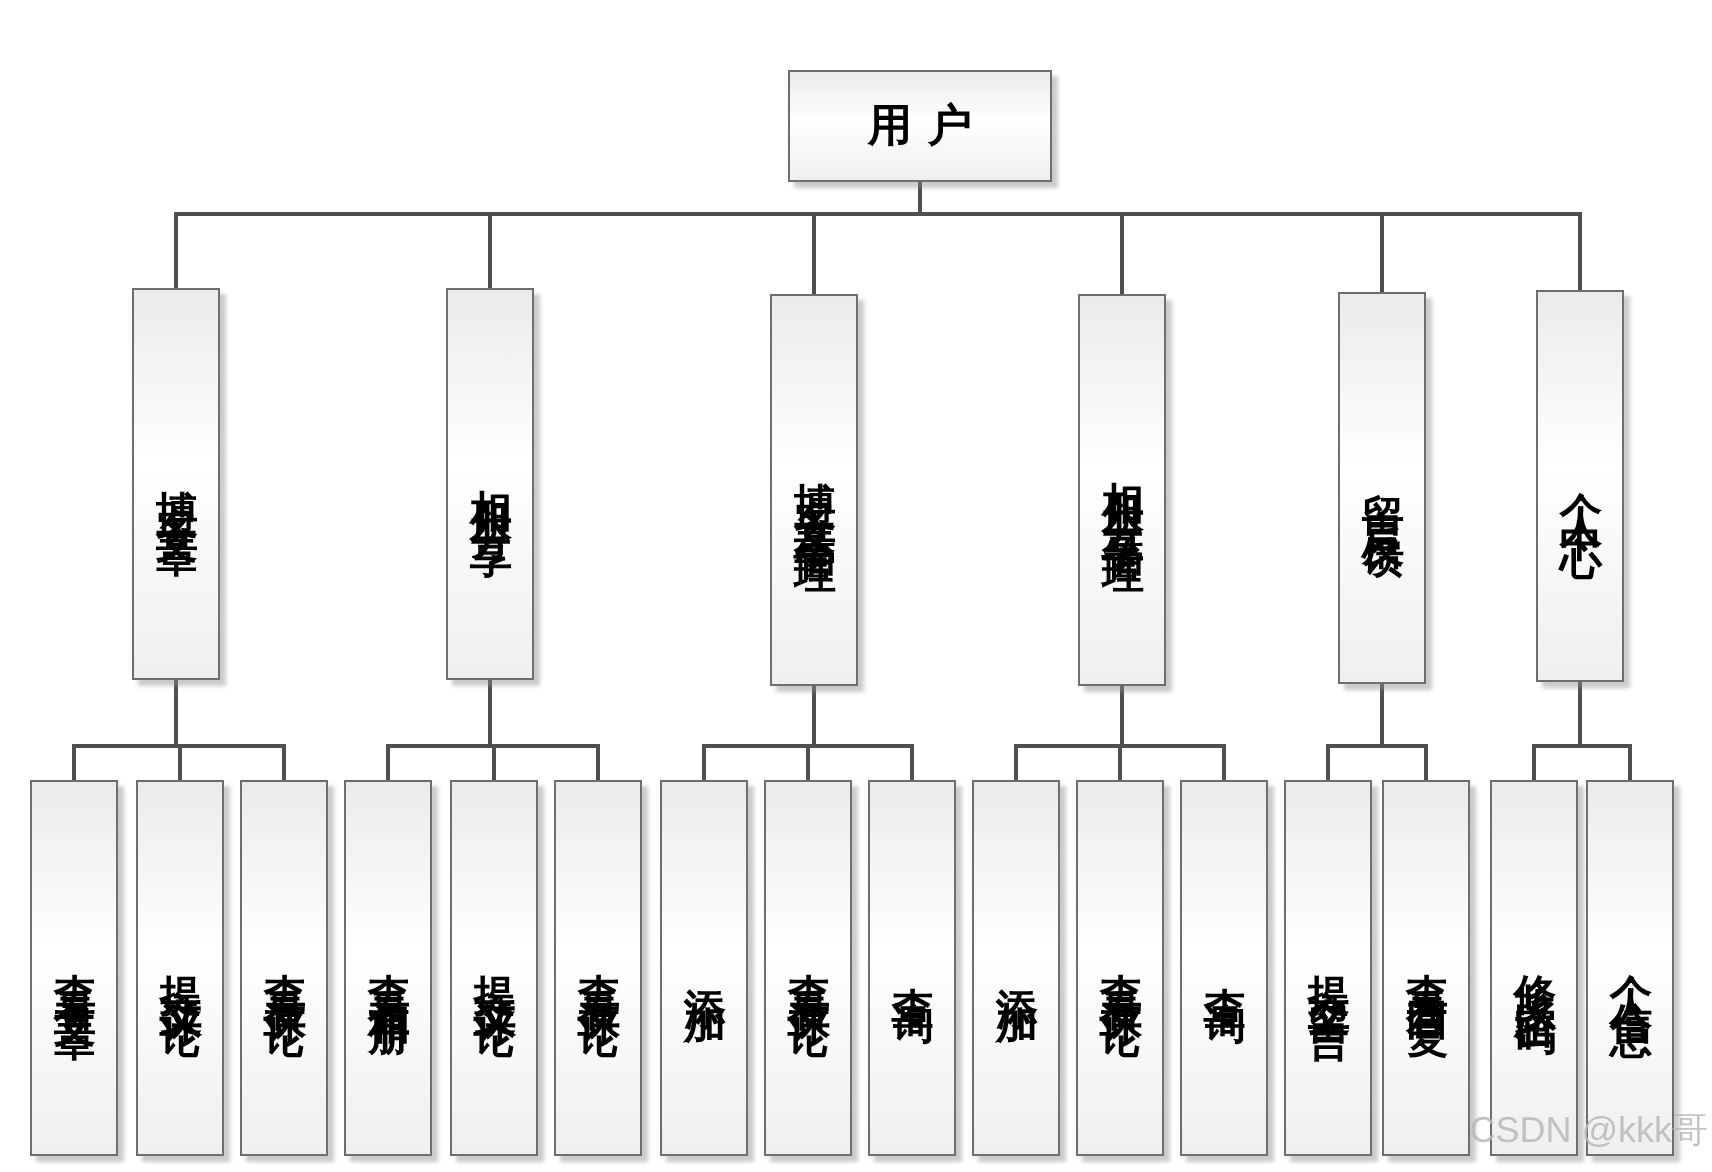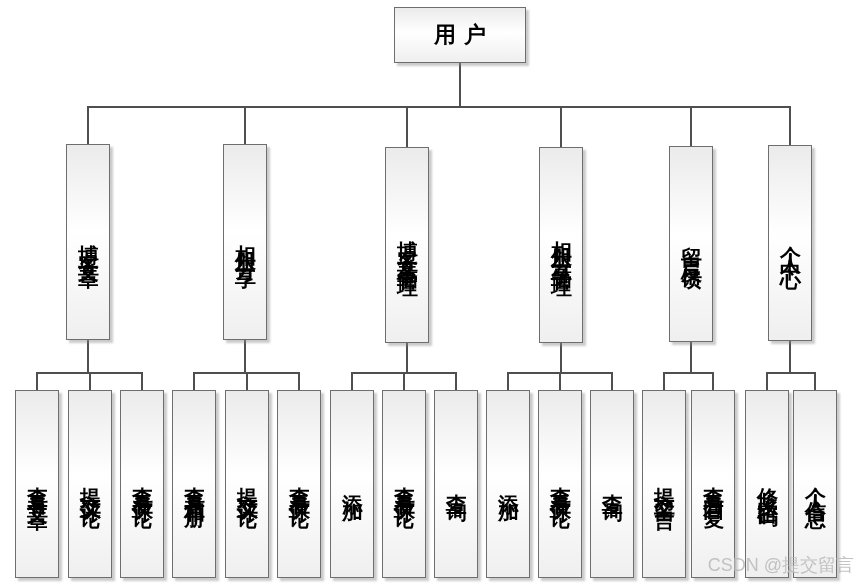--- a/index.html
+++ b/index.html
@@ -25,20 +25,21 @@
     display: flex;
     align-items: center;
     justify-content: center;
     color: #000000;
     font-weight: bold;
   }
   .root {
     font-size: 22px;
     letter-spacing: 8px;
     text-indent: 8px; 
+    margin-top: 28px;
   }
   .vert span {
     writing-mode: vertical-lr;
     text-orientation: upright;
     letter-spacing: 7px;
     font-size: 21px;
     line-height: 1;
   }
   .branch { top: 144px; width: 44px; height: 196px; }
   .leaf   { top: 390px; width: 44px; height: 188px; }
@@ -142,15 +143,15 @@
     <span>查看回复</span>
   </div>
 
   <div class="node vert leaf" style="left:745px">
     <span>修改密码</span>
   </div>
   <div class="node vert leaf" style="left:793px">
     <span>个人信息</span>
   </div>
 
-  <div class="watermark">CSDN @提交留言</div>
+  <div class="watermark">CSDN @kkk哥</div>
 
 </div>
 
 </body></html>

